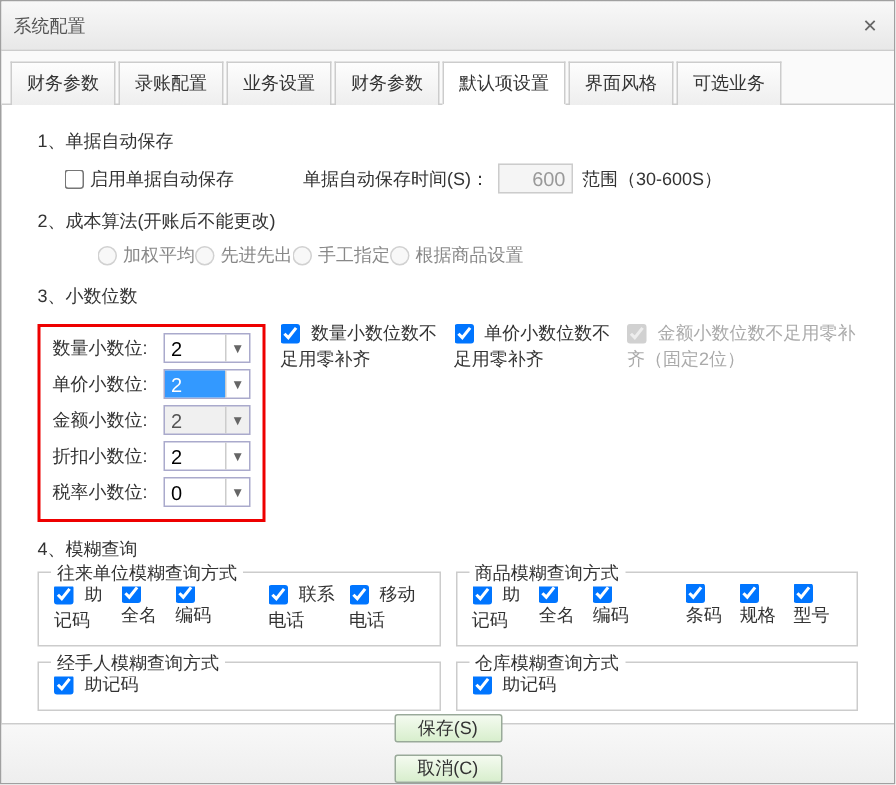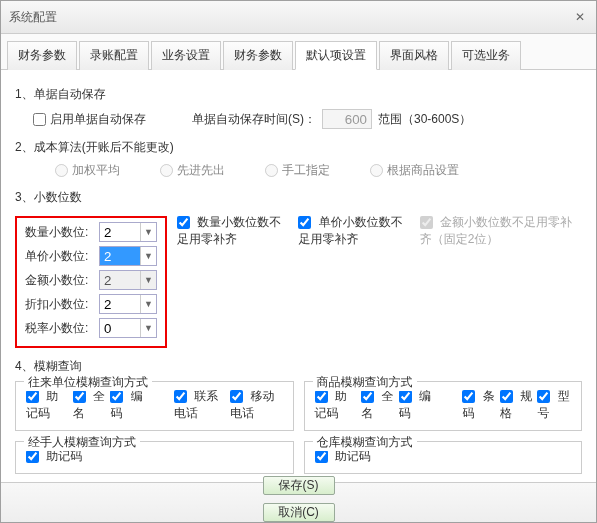--- a/index.html
+++ b/index.html
@@ -4,27 +4,27 @@
 <style>
 * { box-sizing: border-box; margin: 0; padding: 0; }
 body { font-family: "Microsoft YaHei", SimSun, sans-serif; font-size: 12px; background: #fff; color: #333; }
 .window { width: 597px; height: 523px; border: 1px solid #a0a0a0; background: #fff; display: flex; flex-direction: column; }
 .titlebar { height: 28px; background: linear-gradient(#f8f8f8, #e8e8e8); border-bottom: 1px solid #ccc; display: flex; align-items: center; padding: 16px 8px; }
 .titlebar .title { flex: 1; color: #555; }
 .titlebar .close { width: 16px; height: 16px; display: flex; align-items: center; justify-content: center; color: #666; cursor: pointer; }
 .tabs { display: flex; padding: 6px 6px 0 6px; gap: 2px; border-bottom: 1px solid #ccc; background: #fafafa; }
 .tab { padding: 5px 10px; border: 1px solid #ccc; border-bottom: none; background: linear-gradient(#fdfdfd, #eee); cursor: pointer; position: relative; top: 1px; }
 .tab.active { background: #fff; border-bottom: 1px solid #fff; }
-.content { flex: 1; padding: 10px 14px; overflow: hidden; }
+.content { flex: 1; padding: 10px 24px; overflow: hidden; }
 .section-row { margin: 6px 0; }
 .indent { margin-left: 18px; }
 .row-flex { display: flex; align-items: center; gap: 6px; }
 input[type=checkbox] { vertical-align: middle; margin-right: 4px; }
 input[type=text] { height: 20px; padding: 1px 4px; border: 1px solid #ccc; background: #f5f5f5; color: #999; text-align: right; }
-.radio-row { display: flex; gap: 40px; margin-left: 40px; margin-top: 6px; color: #888; align-items: flex-end; }
+.radio-row { display: flex; margin-left: 40px; margin-top: 6px; color: #888; align-items: flex-end; }
 .radio-row label { display: flex; align-items: center; gap: 4px; }
 .highlight-box { border: 2px solid #e00; padding: 4px 8px 8px 8px; margin-top: 4px; display: inline-block; }
 .decimal-grid { display: flex; gap: 10px; align-items: flex-start; }
 .decimal-col { display: flex; flex-direction: column; gap: 4px; }
 .dec-row { display: flex; align-items: center; gap: 4px; }
 .dec-row .lbl { width: 70px; }
 .combo { display: flex; align-items: center; border: 1px solid #aac; background: #fff; height: 20px; }
 .combo.disabled { background: #f0f0f0; color: #999; }
 .combo input { border: none; width: 40px; height: 18px; padding: 0 4px; background: transparent; outline: none; }
 .combo .arrow { width: 16px; height: 18px; border-left: 1px solid #ccc; display: flex; align-items: center; justify-content: center; color: #666; font-size: 9px; }

